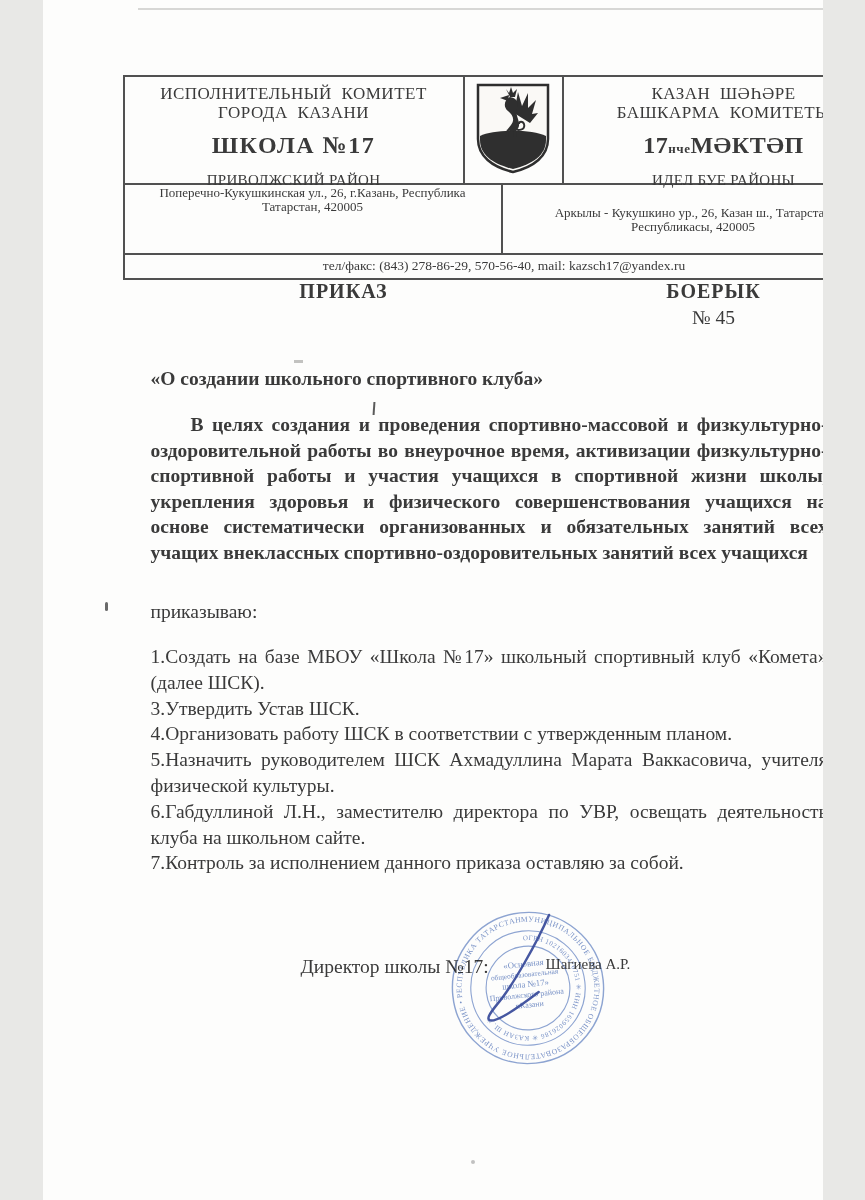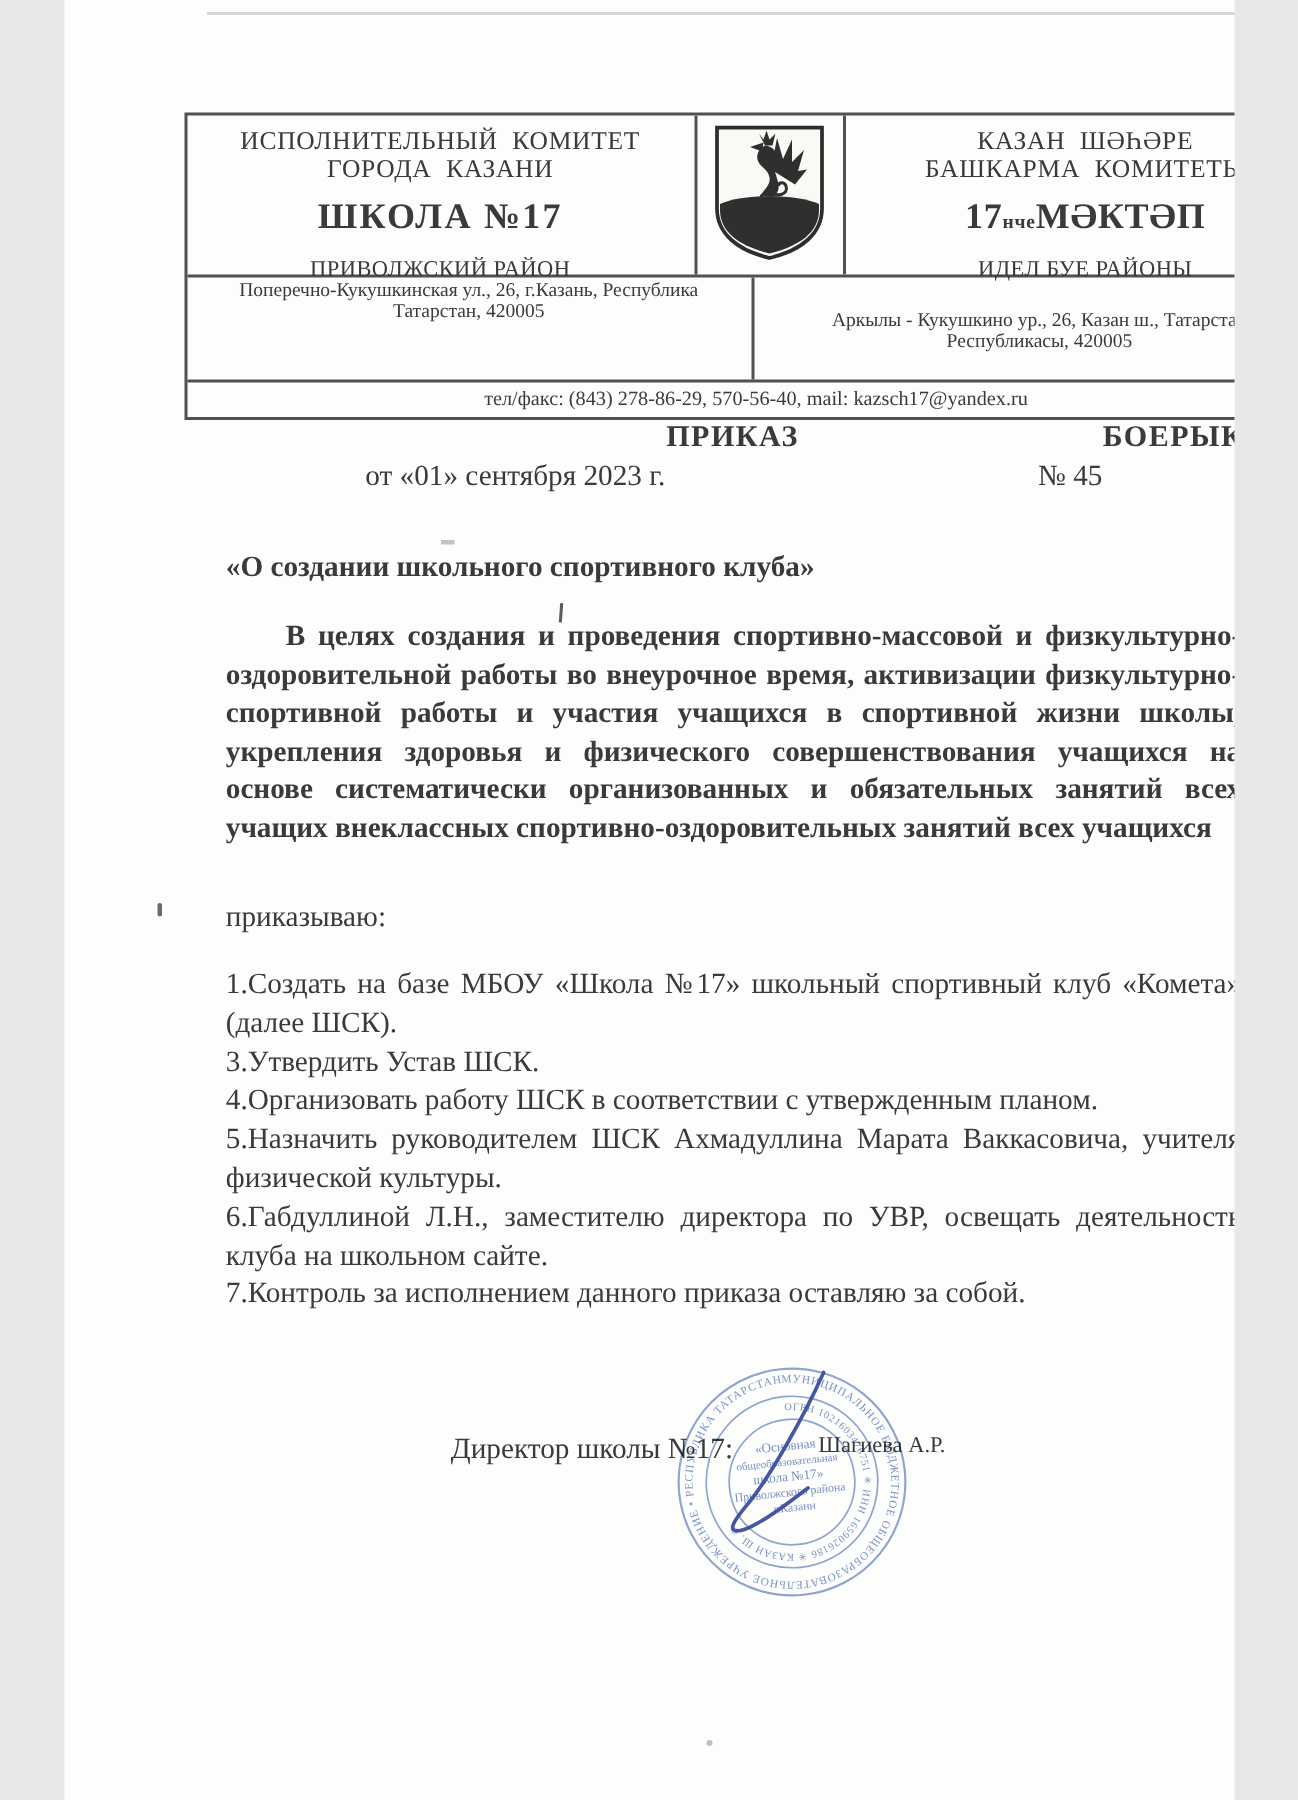--- a/index.html
+++ b/index.html
@@ -30,21 +30,21 @@
   .district{font-size:15px;margin-top:13px;letter-spacing:.3px;}
   .hdr-row2{display:flex;border-top:2px solid #515151;}
   .addr{box-sizing:border-box;font-size:13px;line-height:13.5px;text-align:center;padding:1px 10px 20px;}
   .addr-left{width:378px;border-right:2px solid #515151;}
   .addr-right{flex:1;margin-top:20px;}
   .hdr-row3{border-top:2px solid #515151;text-align:center;font-size:13.5px;padding:3px 0 4px;}
 
   
   .block-prikaz{position:absolute;left:112px;top:280px;width:378px;text-align:center;}
   .block-boeryk{position:absolute;left:555px;top:280px;width:232px;text-align:center;}
-  .ord-h{font-weight:bold;font-size:20px;letter-spacing:1px;text-align:right;}
+  .ord-h{font-weight:bold;font-size:20px;letter-spacing:1px;}
   .ord-sub{font-size:19.5px;margin-top:4px;}
 
   .subject{position:absolute;left:108px;top:368px;width:677px;font-weight:bold;font-size:19.5px;}
   .preamble{position:absolute;left:108px;top:412px;width:677px;font-size:19.5px;line-height:25.5px;text-align:justify;text-indent:40px;font-weight:bold;}
   .decree-word{position:absolute;left:108px;top:601px;font-size:19.5px;}
   .items{position:absolute;left:108px;top:644px;width:677px;font-size:19.5px;line-height:25.8px;}
   .item{text-align:justify;}
 
   .sig-role{position:absolute;left:258px;top:956px;font-size:19.5px;}
   .sig-name{position:absolute;left:503px;top:956px;font-size:15px;}
@@ -90,21 +90,20 @@
     </div>
     <div class="hdr-row2">
       <div class="addr addr-left">Поперечно-Кукушкинская ул., 26, г.Казань, Республика Татарстан, 420005</div>
       <div class="addr addr-right">Аркылы - Кукушкино ур., 26, Казан ш., Татарстан Республикасы, 420005</div>
     </div>
     <div class="hdr-row3">тел/факс: (843) 278-86-29, 570-56-40, mail: kazsch17@yandex.ru</div>
   </div>
 
   <div class="block-prikaz">
     <div class="ord-h">ПРИКАЗ</div>
-    <div class="ord-sub">от «01» сентября 2023 г.</div>
   </div>
   <div class="block-boeryk">
     <div class="ord-h">БОЕРЫК</div>
     <div class="ord-sub">№ 45</div>
   </div>
 
   <div class="subject">«О создании школьного спортивного клуба»</div>
   <div class="preamble">В целях создания и проведения спортивно-массовой и физкультурно-оздоровительной работы во внеурочное время, активизации физкультурно-спортивной работы и участия учащихся в спортивной жизни школы, укрепления здоровья и физического совершенствования учащихся на основе систематически организованных и обязательных занятий всех учащих внеклассных спортивно-оздоровительных занятий всех учащихся</div>
   <div class="decree-word">приказываю:</div>
 

